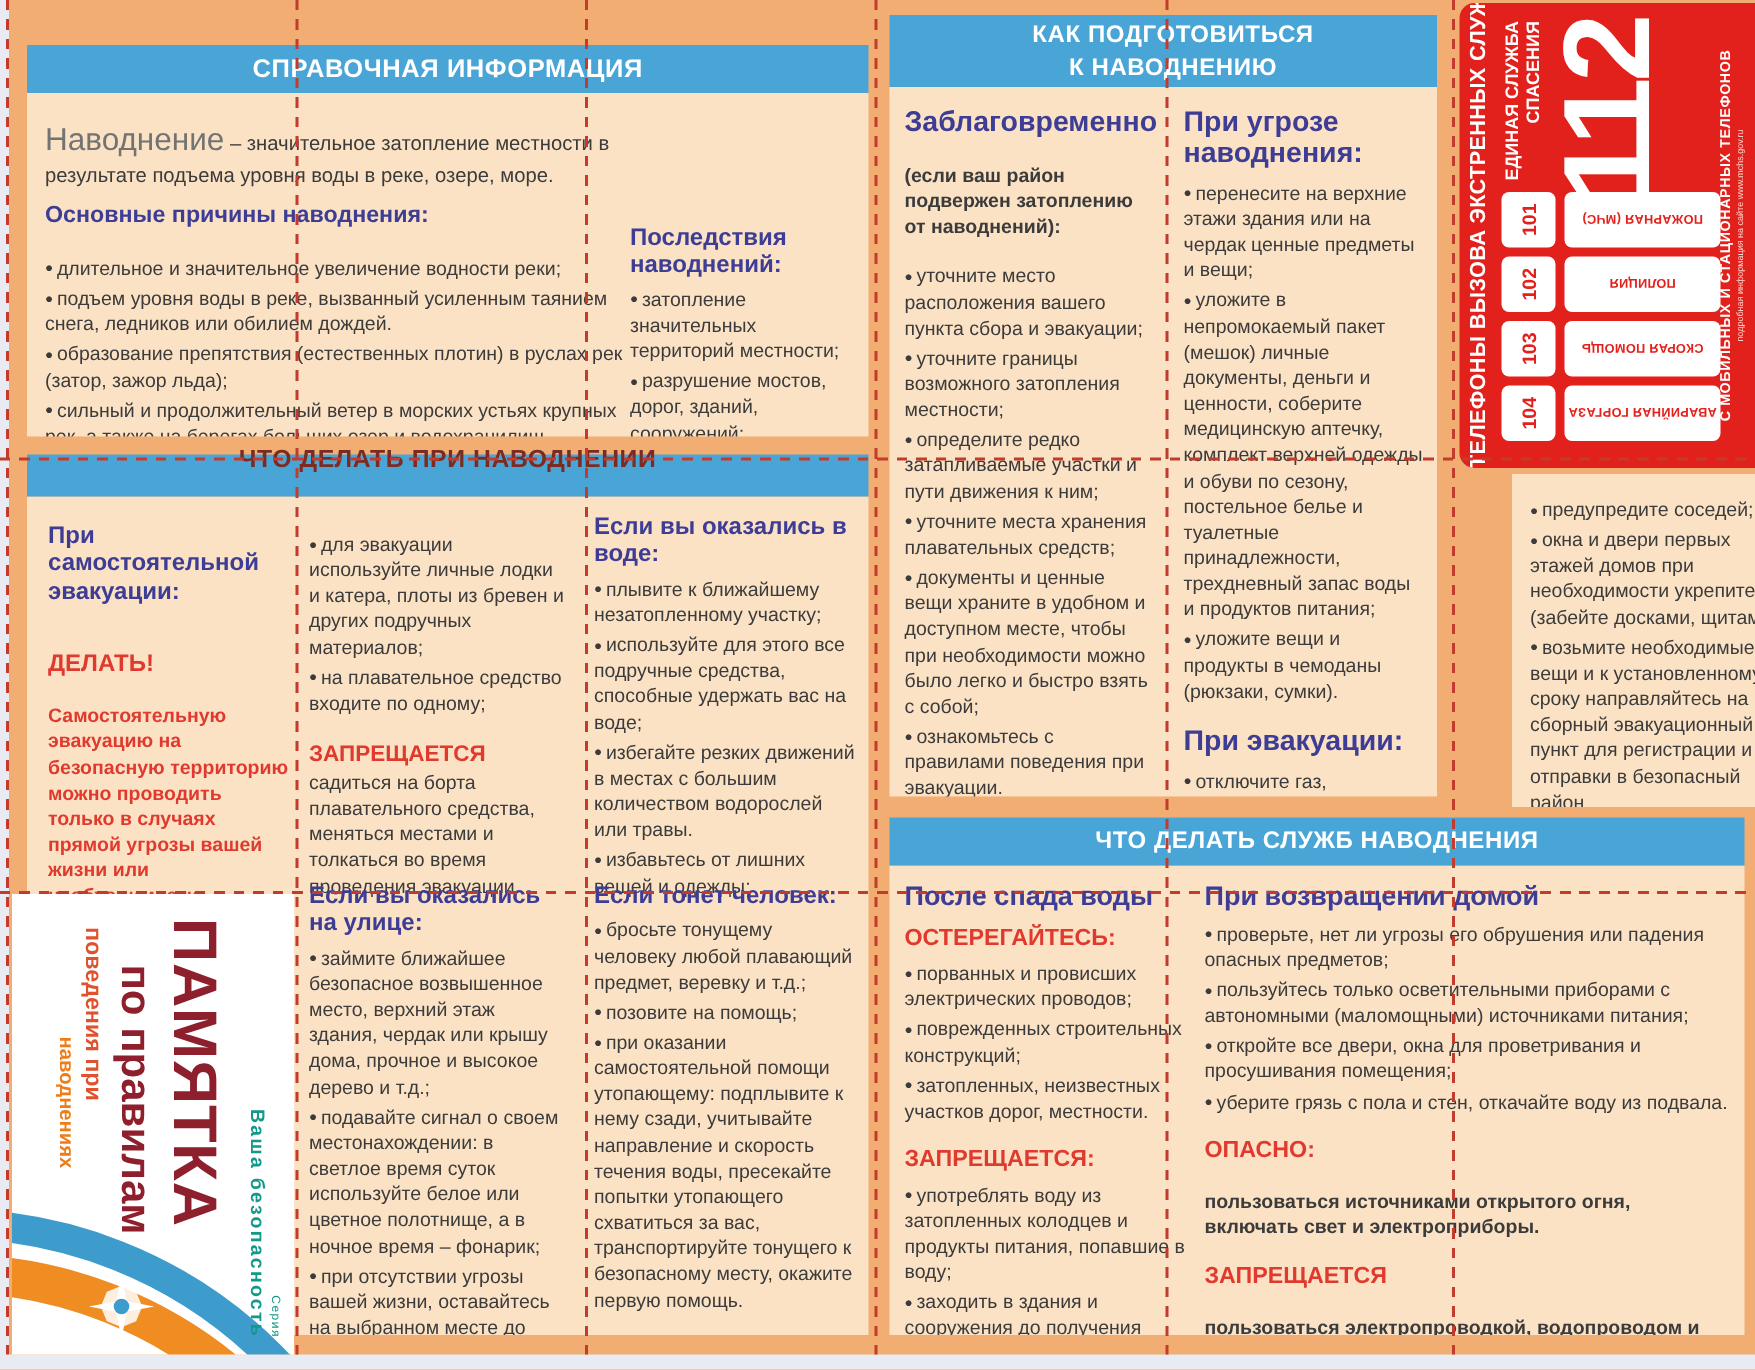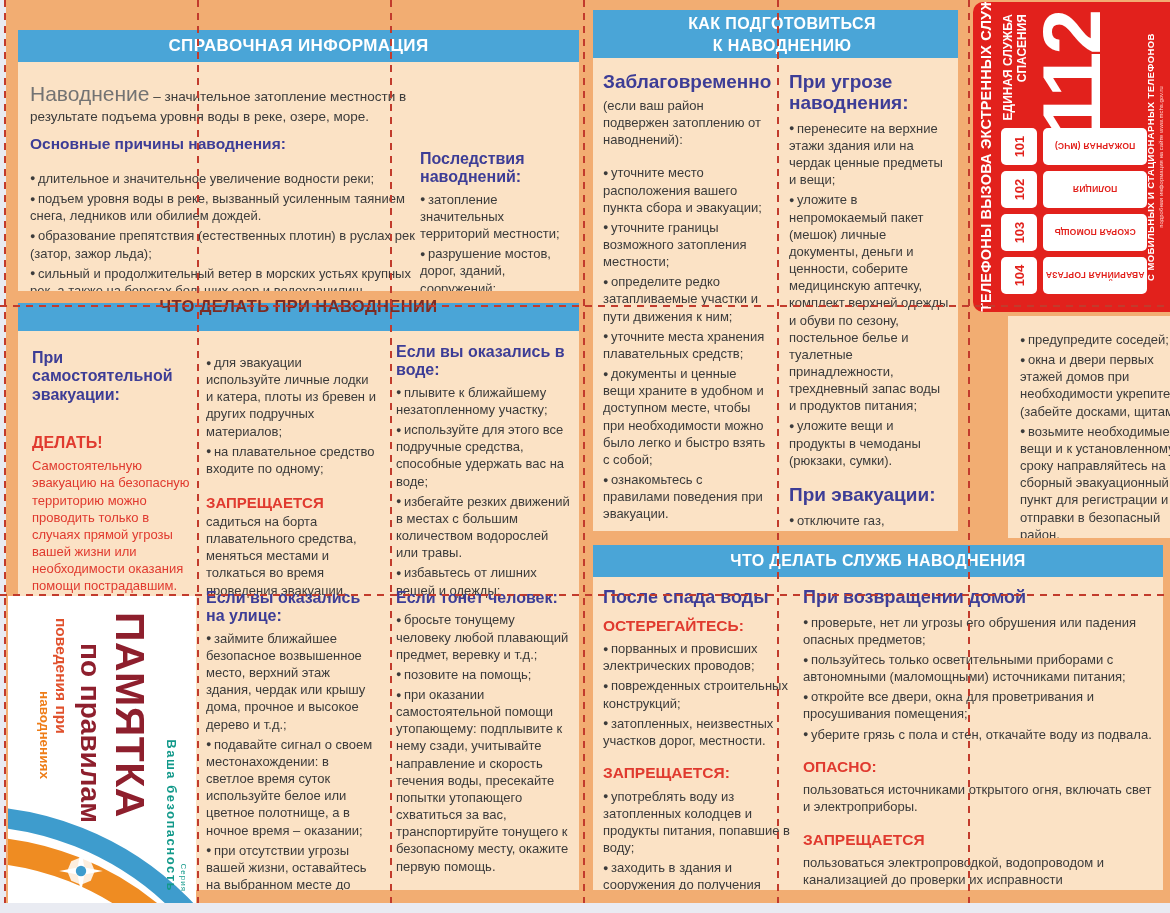--- a/index.html
+++ b/index.html
@@ -30,21 +30,21 @@
   .h-big{font-size:19px;line-height:1.1;}
   .h-med{font-size:16px;line-height:1.15;}
   .h-sect{font-size:18px;line-height:1.15;}
   .red{color:#e03a2f;}
   .bold{font-weight:bold;}
   .h-red{color:#e03a2f;font-weight:bold;font-size:15.5px;}
   .term{color:#737373;font-size:21px;font-weight:normal;}
   .lead{font-size:13.5px;}
   .b{margin-top:3px;}
   .b::before{content:"● ";font-size:9px;vertical-align:1.5px;}
-  .para{margin-top:4px;}
+  .para{margin-top:15px;font-weight:bold;}
   .mt6{margin-top:16px;} .mt8{margin-top:8px;} .mt14{margin-top:14px;} .mt16{margin-top:16px;} .mt28{margin-top:28px;}
   .mb4{margin-bottom:4px;} .mb6{margin-bottom:6px;}
   
   .fold-v{position:absolute;top:0;width:2px;height:903px;z-index:50;
     background:repeating-linear-gradient(to bottom,#c23b2c 0 7px,rgba(0,0,0,0) 7px 13px);}
   .fold-h{position:absolute;left:0;width:1170px;height:2px;z-index:50;
     background:repeating-linear-gradient(to right,#c23b2c 0 7px,rgba(0,0,0,0) 7px 13px);}
   
   .phones{position:absolute;left:973px;top:2px;width:197px;height:310px;background:#e2211c;border-radius:10px 0 0 10px;z-index:4;overflow:hidden;}
   .phones-rot{position:absolute;left:0;top:310px;width:310px;height:197px;transform:rotate(-90deg);transform-origin:0 0;color:#fff;}
@@ -215,21 +215,21 @@
         <div class="b">используйте для этого все подручные средства, способные удержать вас на воде;</div>
         <div class="b">избегайте резких движений в местах с большим количеством водорослей или травы.</div>
         <div class="b">избавьтесь от лишних вещей и одежды;</div>
       </div>
   </div>
   <div class="col" style="left:188px;top:258px;width:172px;">
     <div class="h-ind h-med mb4">Если вы оказались на улице:</div>
     <div>
 
     <div class="b">займите ближайшее безопасное возвышенное место, верхний этаж здания, чердак или крышу дома, прочное и высокое дерево и т.д.;</div>
-        <div class="b">подавайте сигнал о своем местонахождении: в светлое время суток используйте белое или цветное полотнище, а в ночное время – оказании;</div>
+        <div class="b">подавайте сигнал о своем местонахождении: в светлое время суток используйте белое или цветное полотнище, а в ночное время – фонарик;</div>
         <div class="b">при отсутствии угрозы вашей жизни, оставайтесь на выбранном месте до прибытия помощи.</div>
       </div>
   </div>
   <div class="col" style="left:378px;top:258px;width:174px;">
     <div class="h-ind h-med mb4">Если тонет человек:</div>
     <div>
 
     <div class="b">бросьте тонущему человеку любой плавающий предмет, веревку и т.д.;</div>
         <div class="b">позовите на помощь;</div>
         <div class="b">при оказании самостоятельной помощи утопающему: подплывите к нему сзади, учитывайте направление и скорость течения воды, пресекайте попытки утопающего схватиться за вас, транспортируйте тонущего к безопасному месту, окажите первую помощь.</div>

